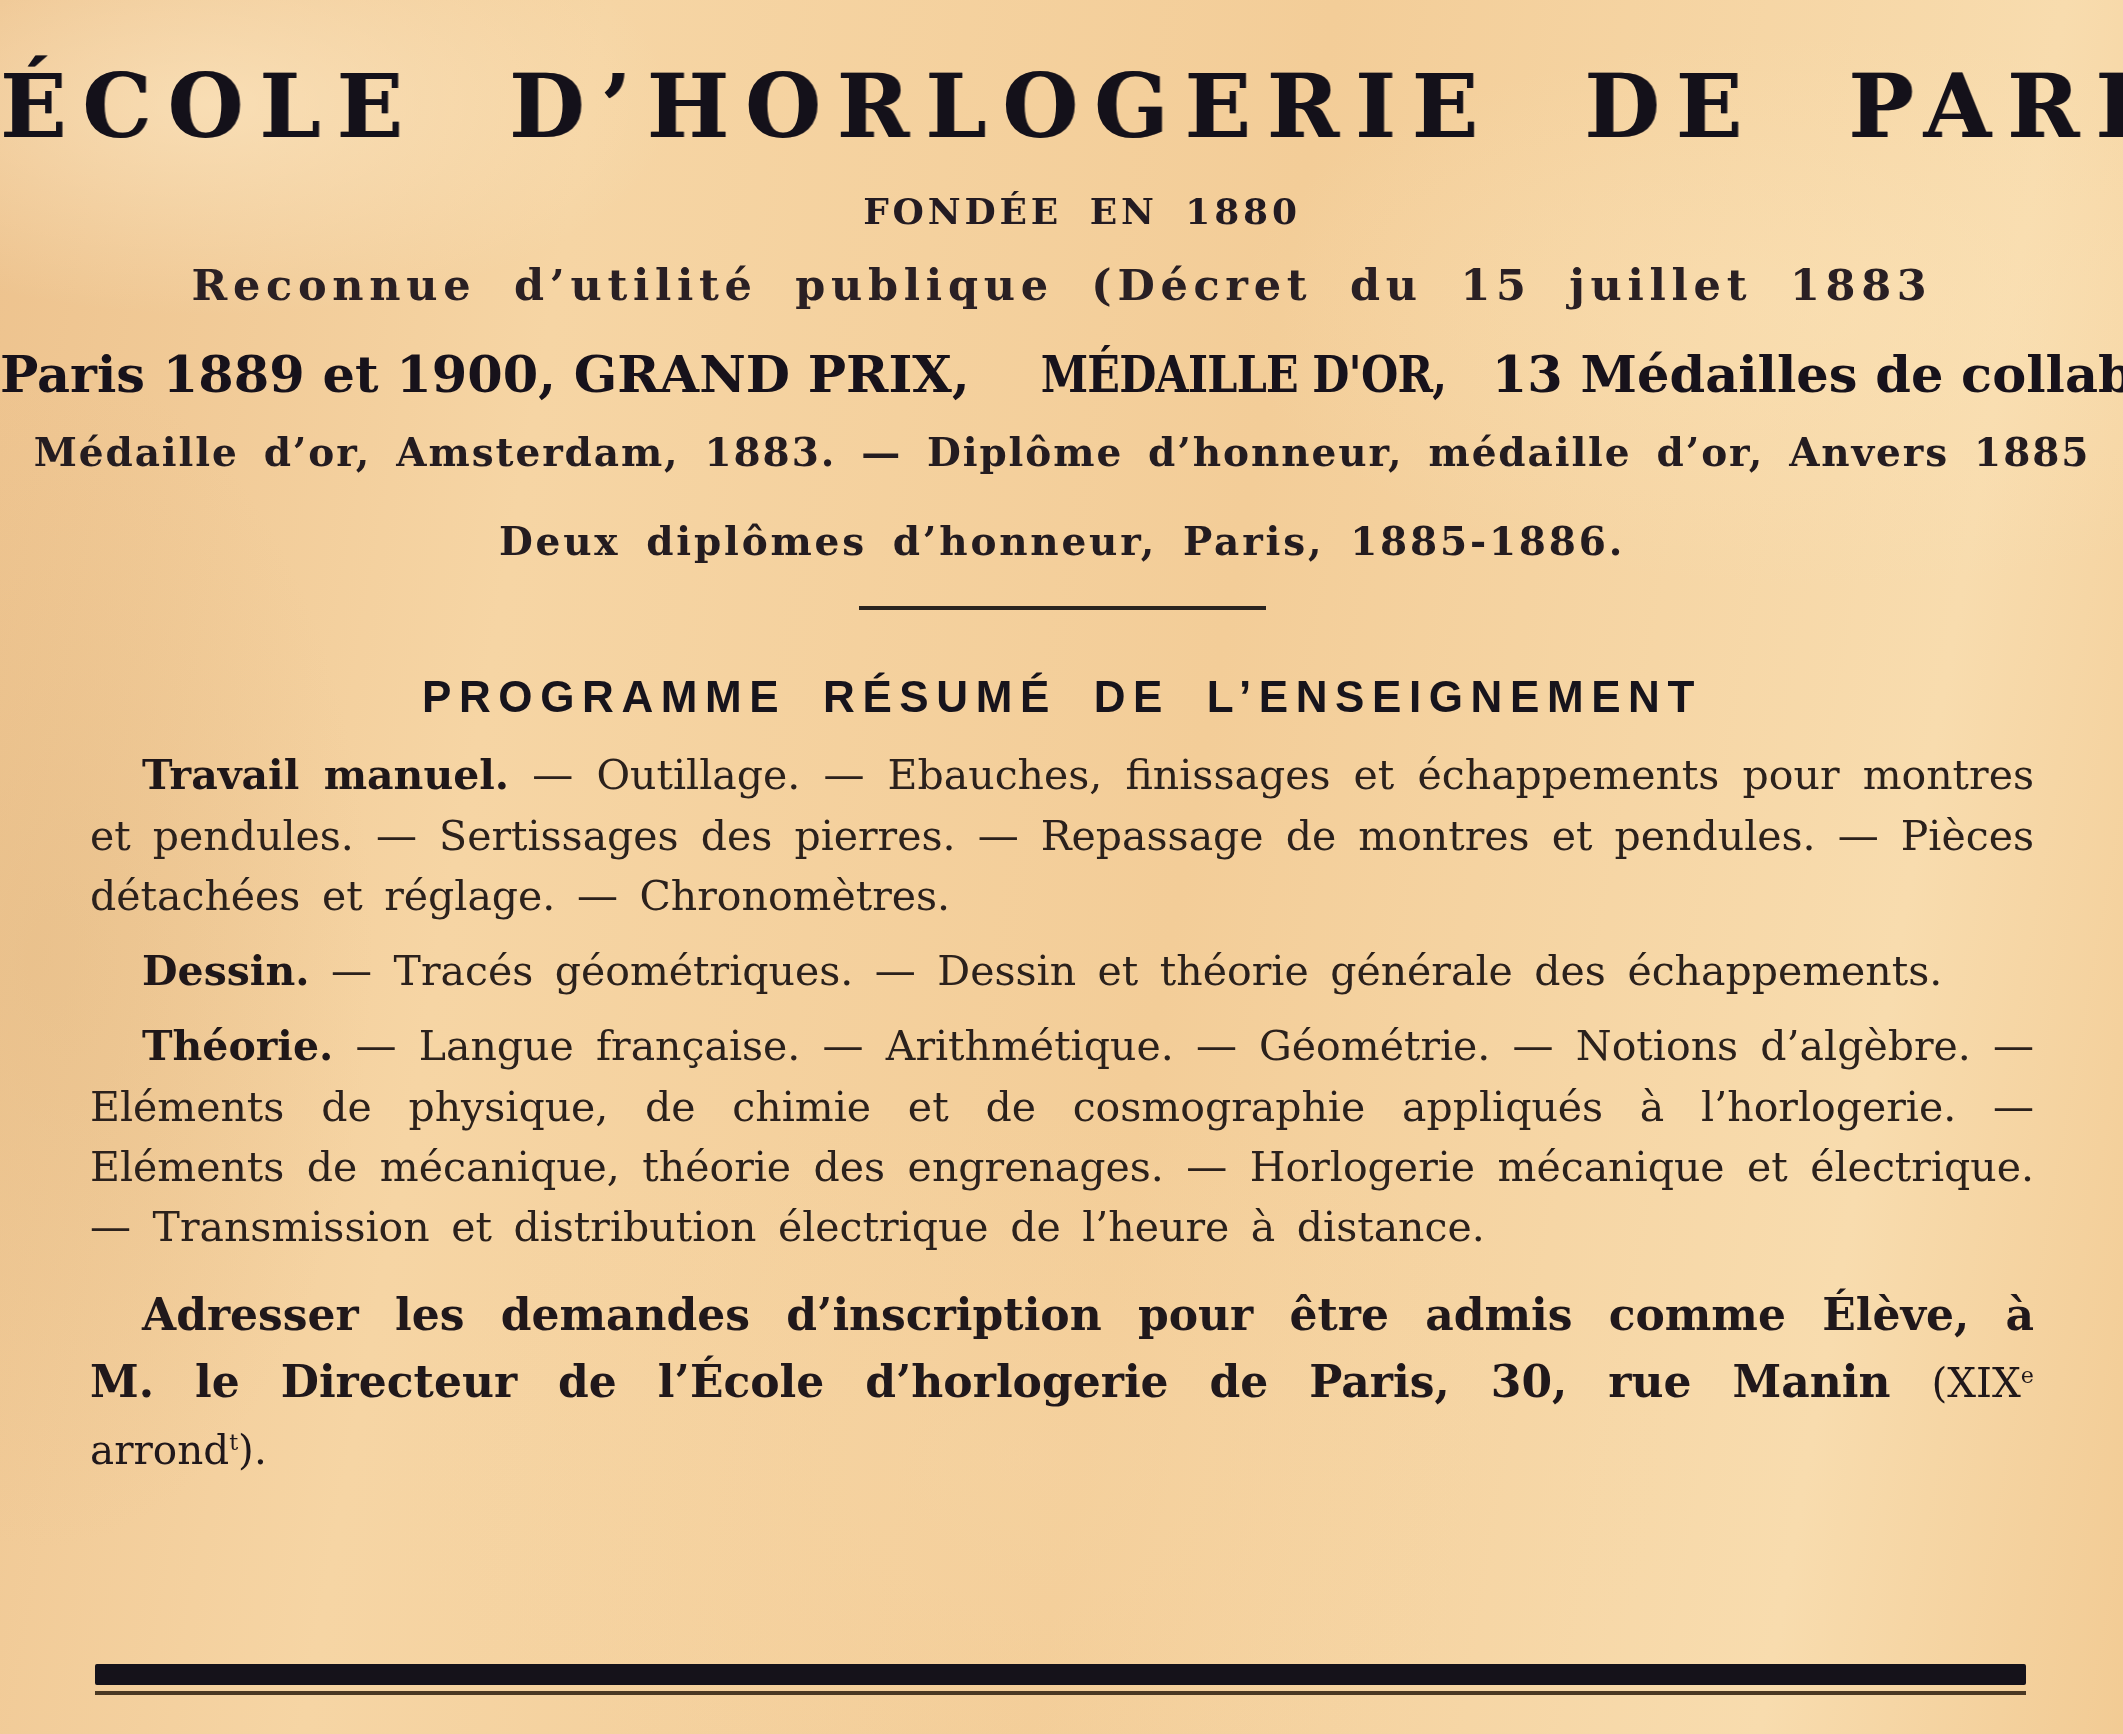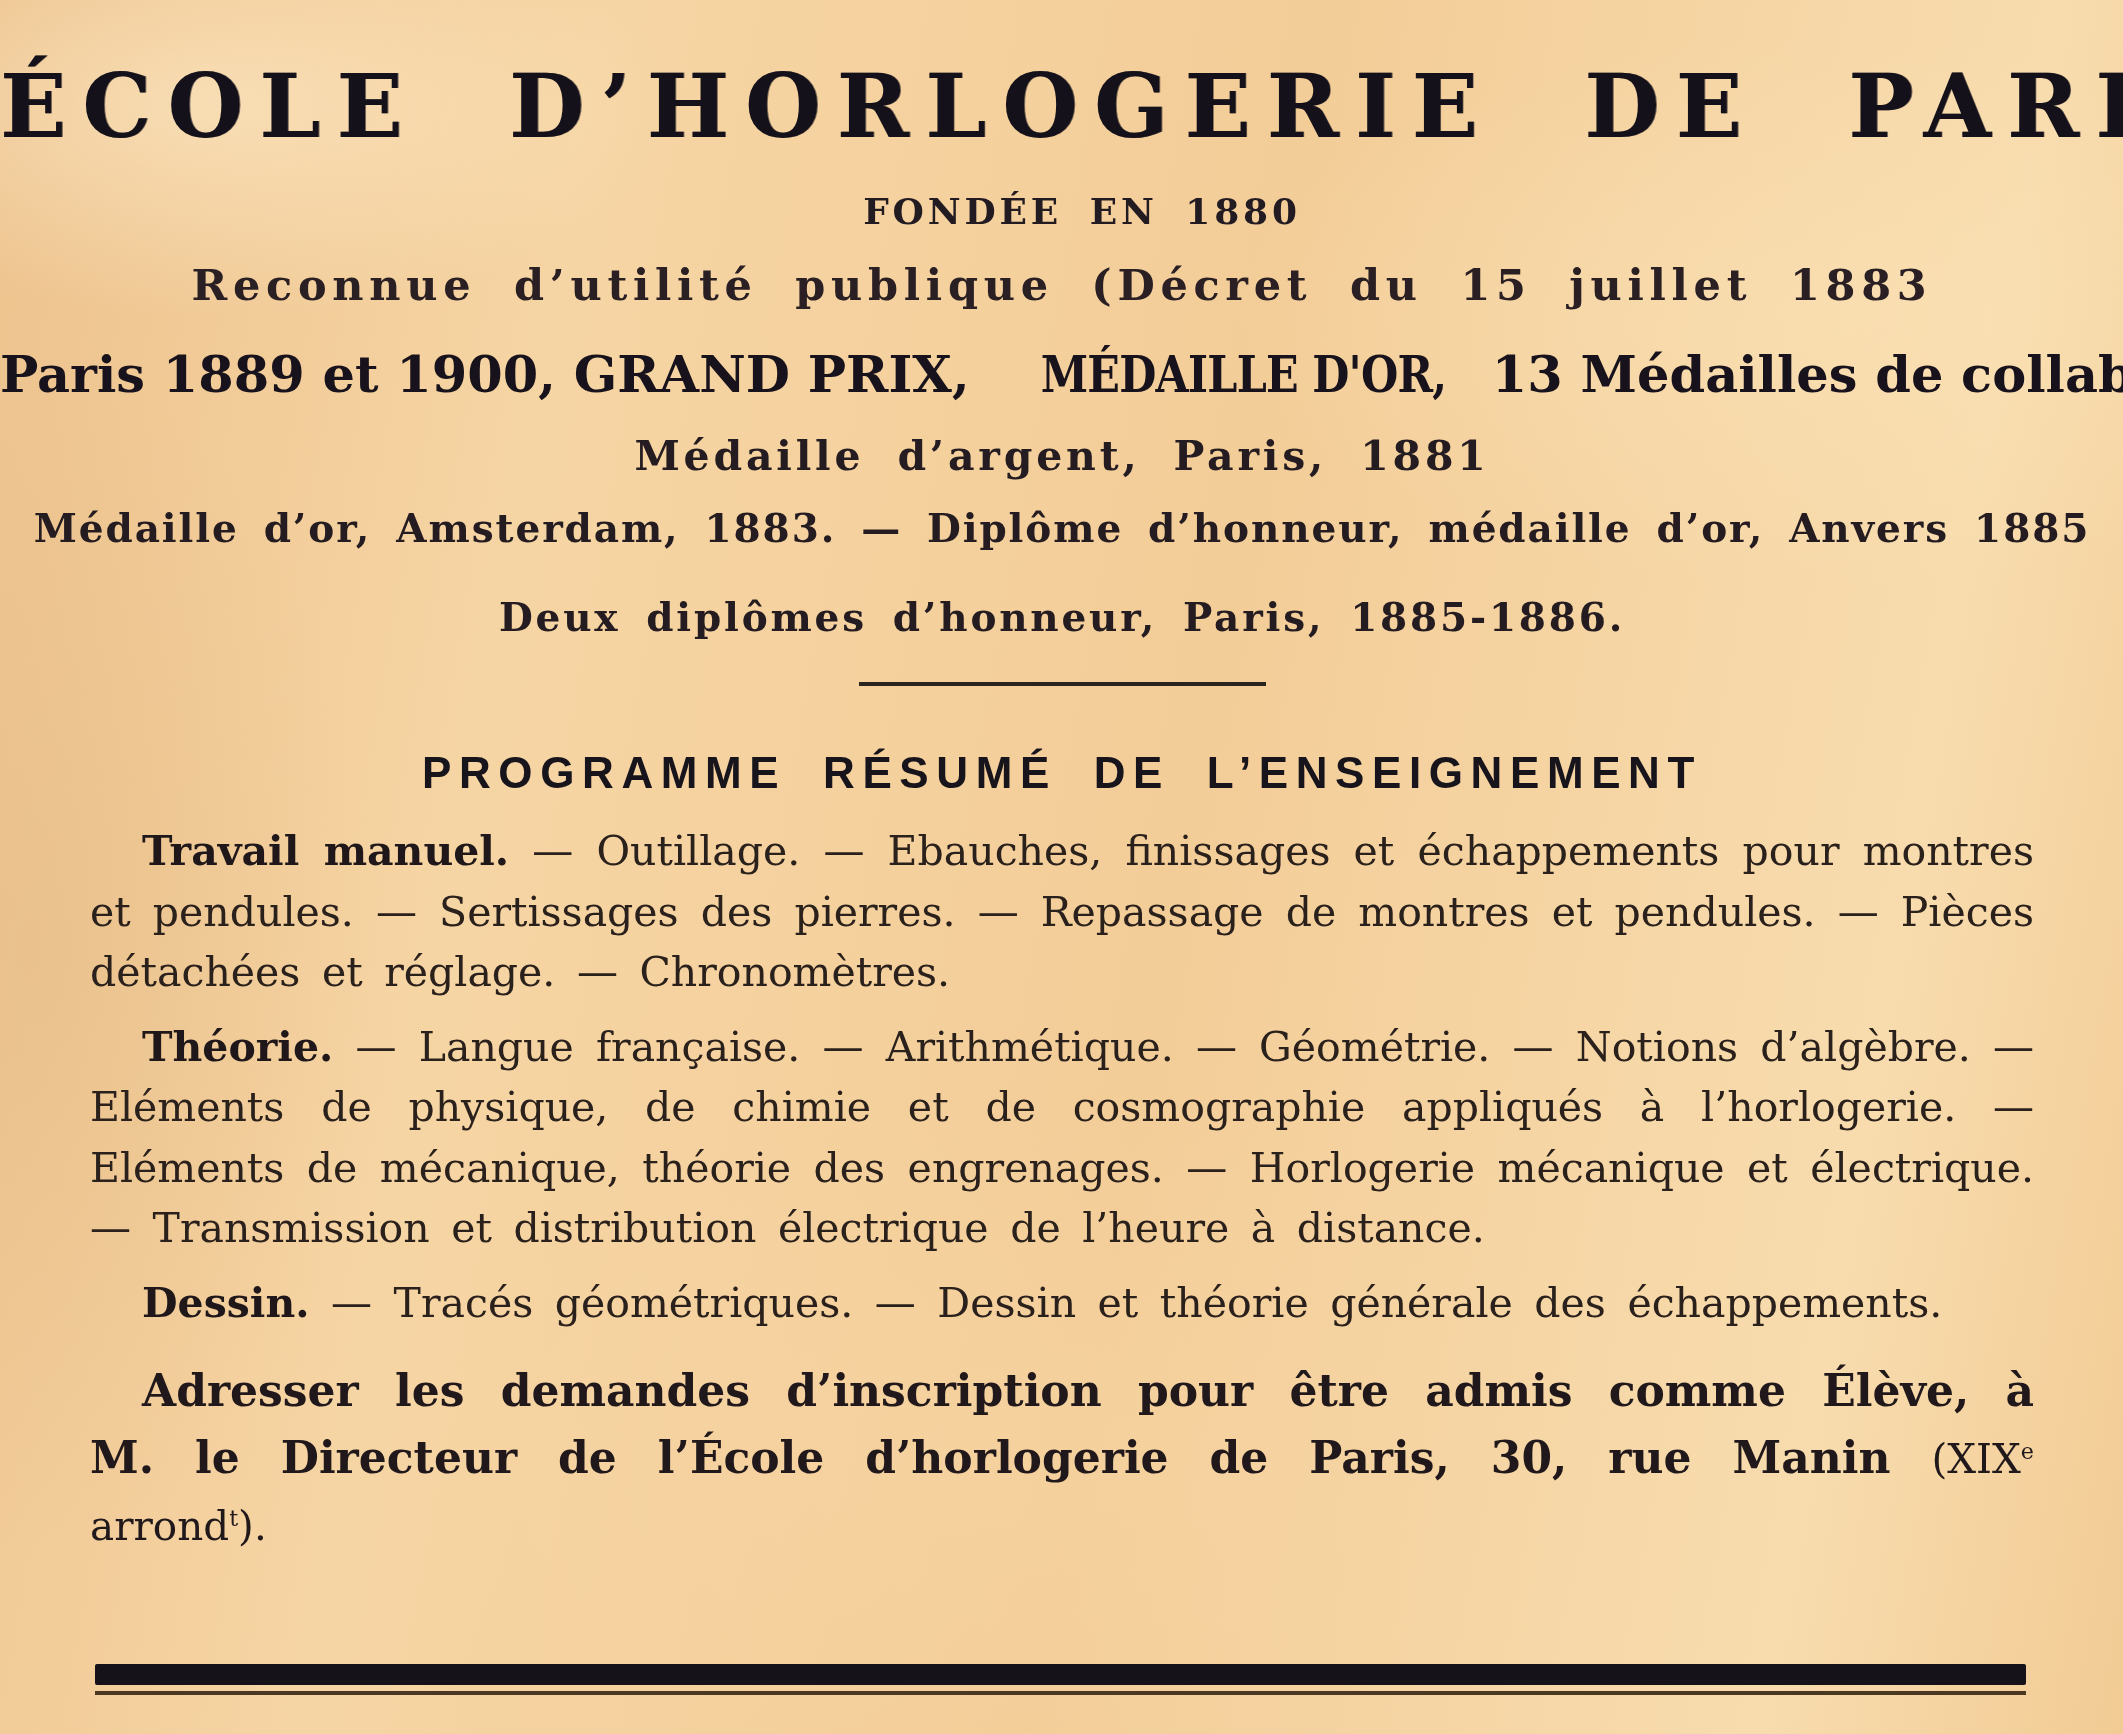--- a/index.html
+++ b/index.html
@@ -173,35 +173,34 @@
 
   <div class="recognition center">Reconnue d’utilité publique (Décret du 15 juillet 1883</div>
 
 
   <div class="awards1 center">
     <span class="seg">Paris 1889 et 1900, GRAND PRIX,</span>
     <span class="seg condensed">MÉDAILLE D'OR,</span>
     <span class="seg">13 Médailles de collaborateurs</span>
   </div>
 
-  <div class="awards2 center">Médaille d’argent, Paris, 1881</div>
 
   <div class="awards3 center">Médaille d’or, Amsterdam, 1883. — Diplôme d’honneur, médaille d’or, Anvers 1885</div>
 
   <div class="awards4 center">Deux diplômes d’honneur, Paris, 1885-1886.</div>
 
 
   <div class="small-rule"></div>
 
   <div class="program-heading center">PROGRAMME RÉSUMÉ DE L’ENSEIGNEMENT</div>
 
   <div class="body-text">
     <p><span class="lead">Travail manuel.</span><span> — Outillage. — Ebauches, finissages et échappements pour montres et pendules. — Sertissages des pierres. — Repassage de montres et pendules. — Pièces détachées et réglage. — Chronomètres.</span></p>
+    <p><span class="lead">Dessin.</span><span> — Tracés géométriques. — Dessin et théorie générale des échappements.</span></p>
     <p><span class="lead">Théorie.</span><span> — Langue française. — Arithmétique. — Géométrie. — Notions d’algèbre. — Eléments de physique, de chimie et de cosmographie appliqués à l’horlogerie. — Eléments de mécanique, théorie des engrenages. — Horlogerie mécanique et électrique. — Transmission et distribution électrique de l’heure à distance.</span></p>
-    <p><span class="lead">Dessin.</span><span> — Tracés géométriques. — Dessin et théorie générale des échappements.</span></p>
   </div>
 
   <div class="closing">
     <span>Adresser les demandes d’inscription pour être admis comme Élève, à M. le Directeur de l’École d’horlogerie de Paris, 30, rue Manin </span><span class="district-paren"><span>(XIX</span><sup>e</sup><span> arrond</span><sup>t</sup><span>).</span></span>
   </div>
 
   <div class="bottom-rule">
     <div class="thick"></div>
     <div class="thin"></div>
   </div>

